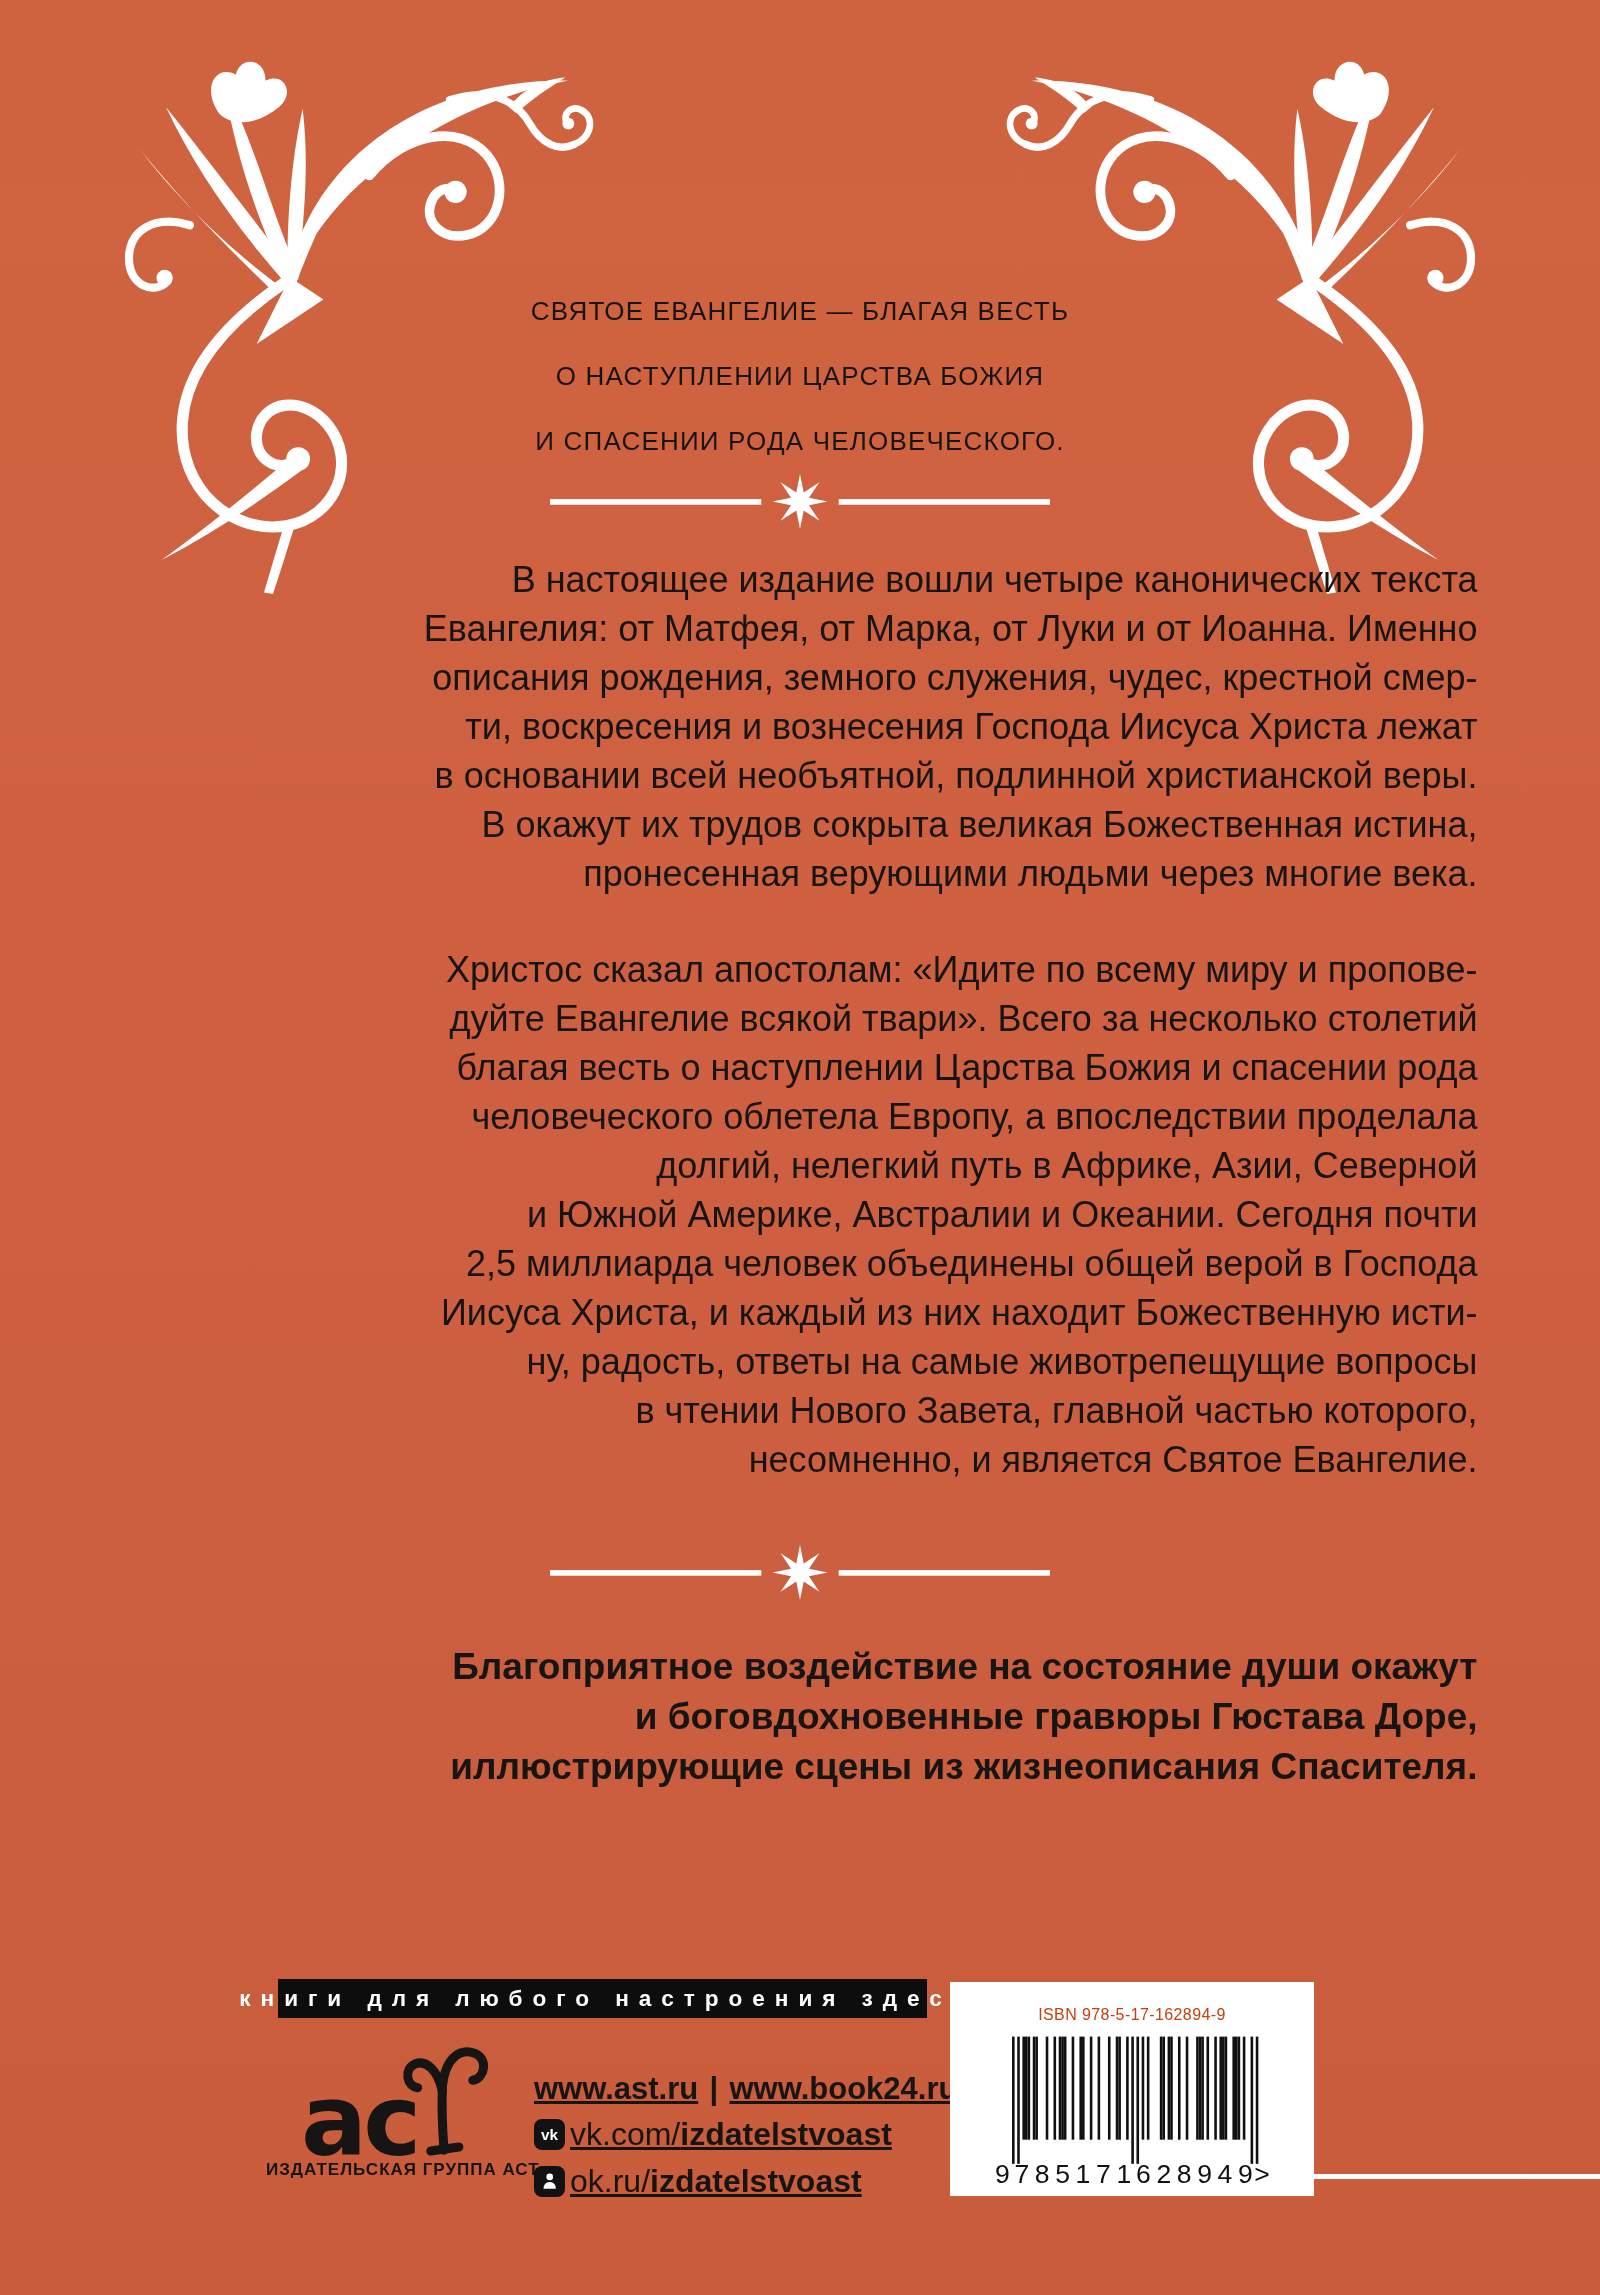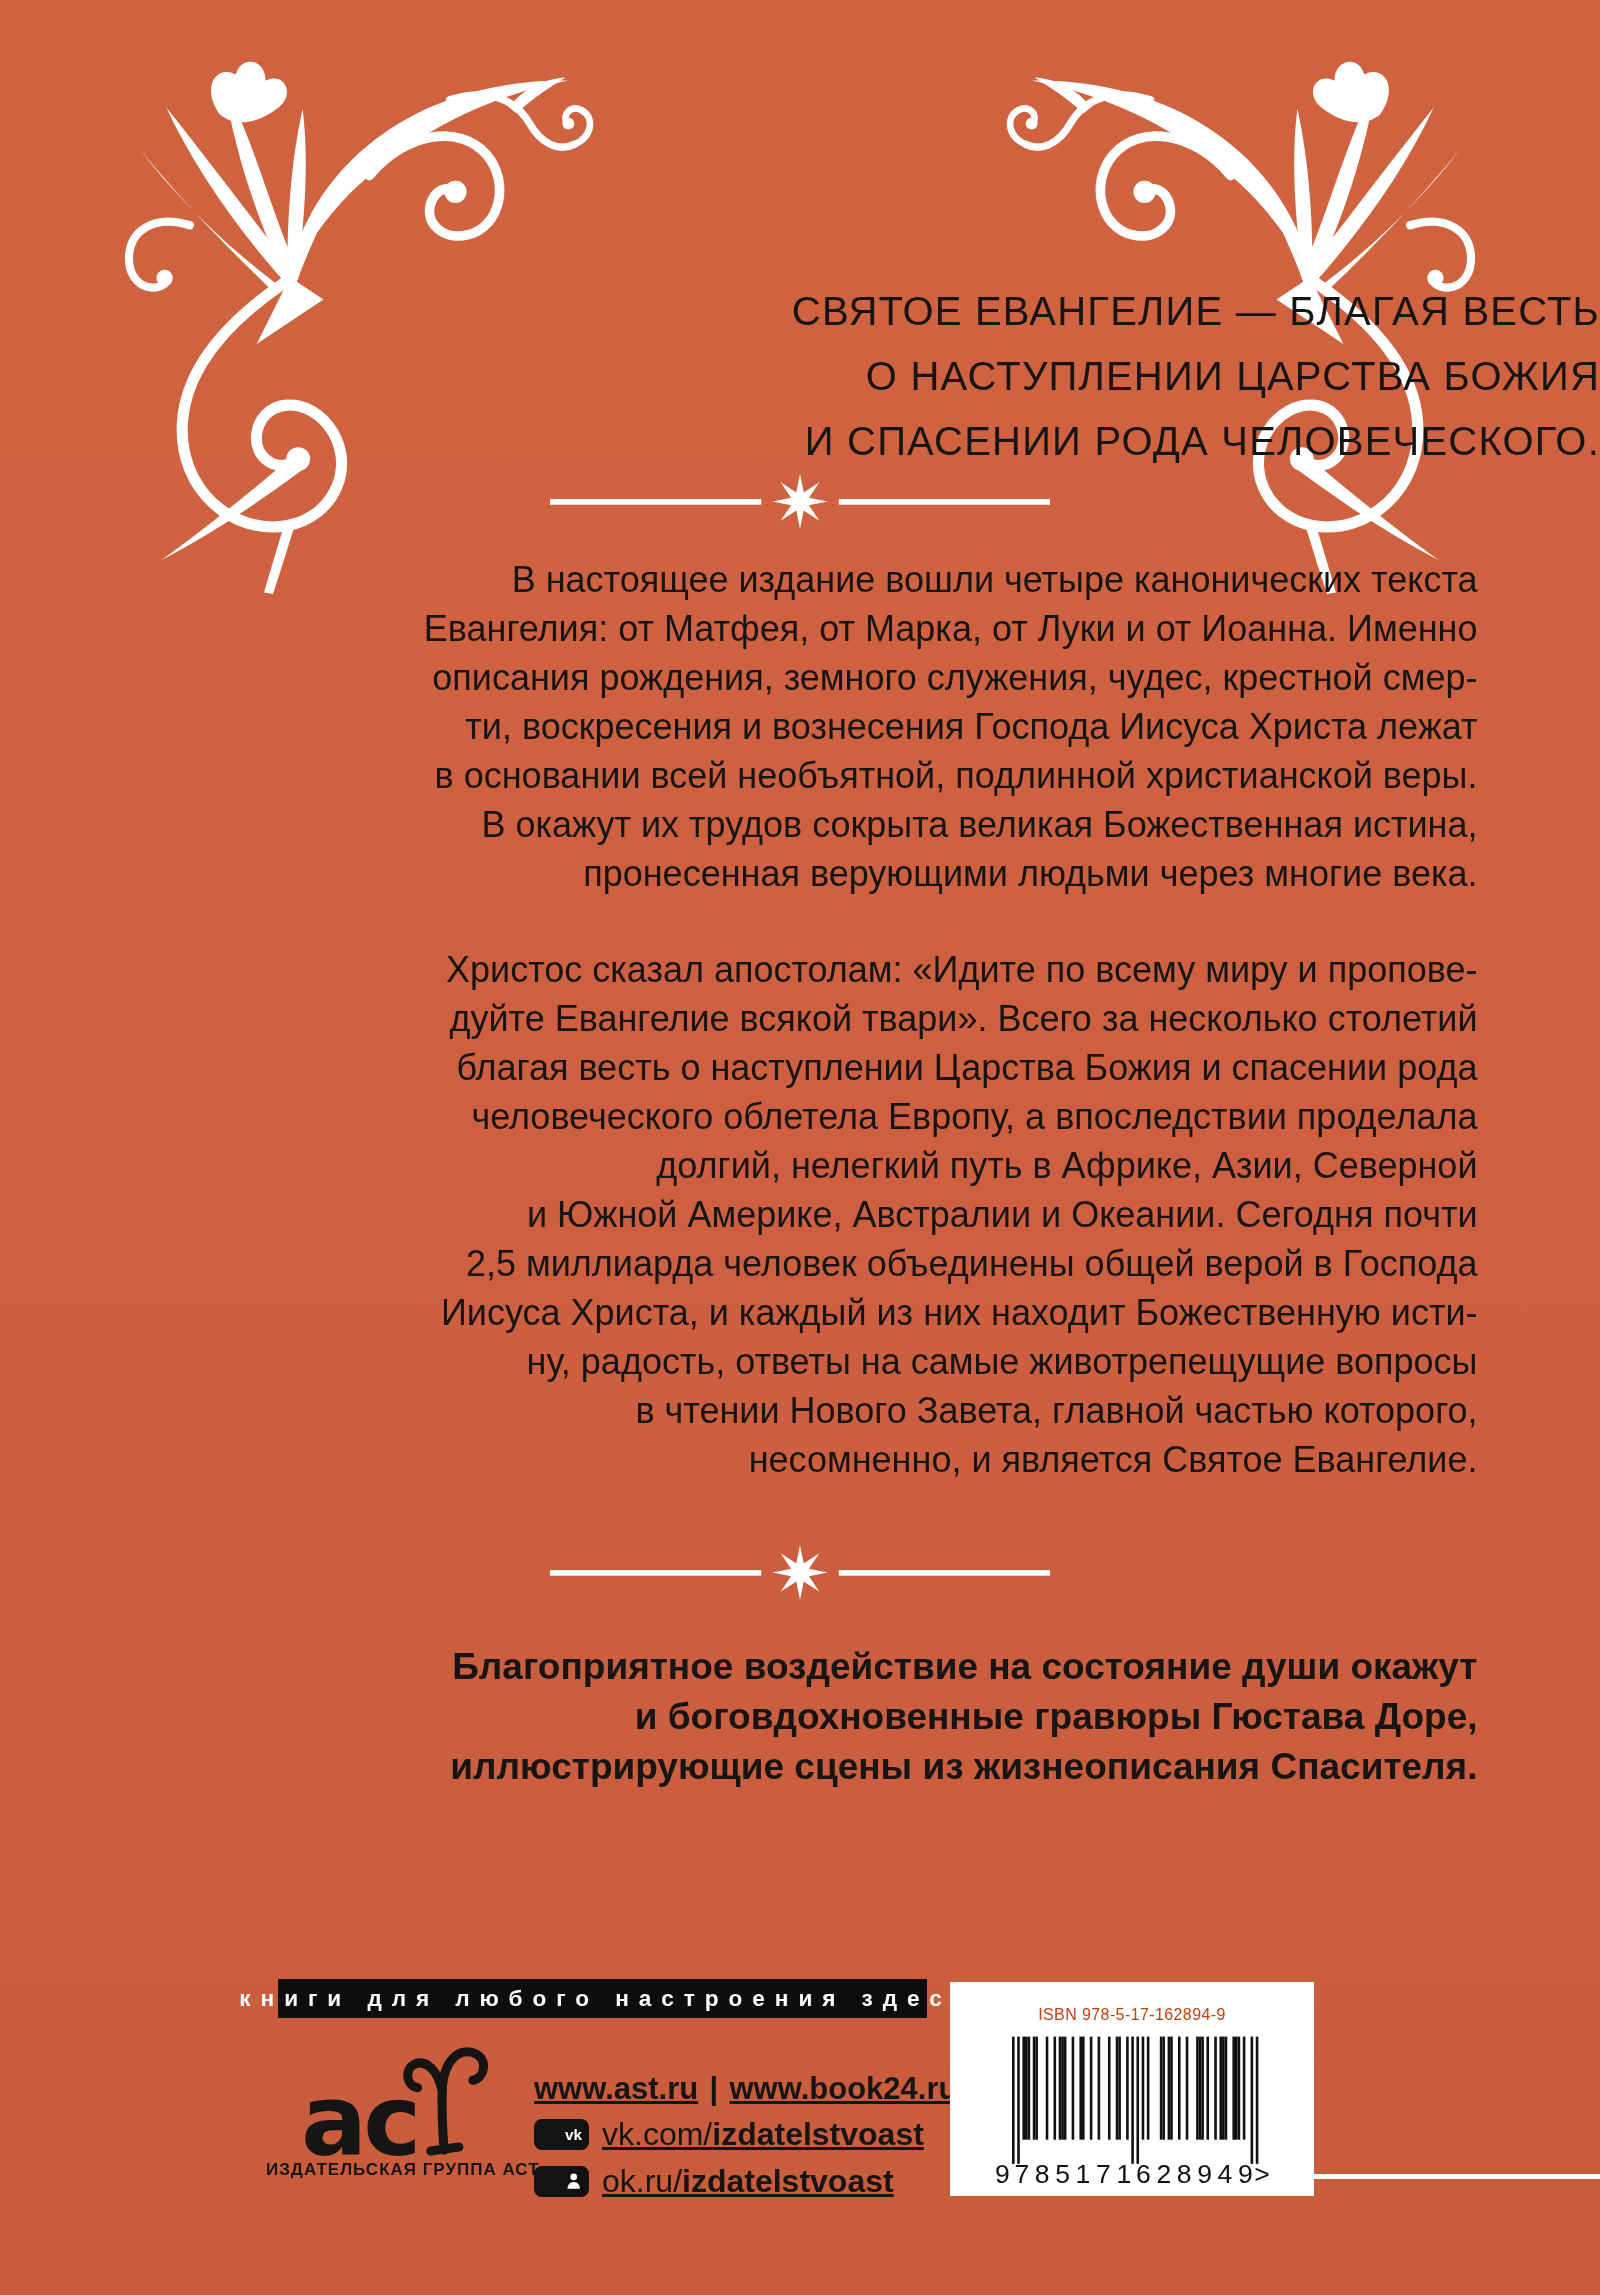--- a/index.html
+++ b/index.html
@@ -9,21 +9,21 @@
     background:linear-gradient(180deg,#d0633f 0%, #ce6041 50%, #c85c3b 100%);
     font-family:"Liberation Sans", sans-serif;
     overflow:hidden;
     color:#171513;
   }
   .ornament{position:absolute;top:34px;width:564px;height:568px;}
   .ornament.left{left:34px;}
   .ornament.right{right:34px;transform:scaleX(-1);}
   .heading{
     position:absolute;top:279px;left:0;width:100%;
-    text-align:right;font-size:40px;line-height:65px;
+    text-align:center;font-size:26px;line-height:65px;
     letter-spacing:1.2px;font-weight:400;color:#171513;
   }
   .heading div{white-space:nowrap;}
   .divider{position:absolute;left:50%;transform:translateX(-50%);width:500px;height:65px;}
   .divider.d1{top:469px;}
   .divider.d2{top:1540px;}
   .para{
     position:absolute;left:50%;transform:translateX(-50%);
     width:1355px;text-align:right;font-size:36px;color:#171513;
   }
@@ -50,21 +50,21 @@
     font-size:17px;font-weight:600;letter-spacing:1px;color:#171513;white-space:nowrap;
   }
   .links{position:absolute;left:534px;top:2071px;width:500px;}
   .links .row{display:flex;align-items:center;height:35px;margin-bottom:11.3px;white-space:nowrap;text-decoration:underline;}
   .links .row.sites{font-size:31px;font-weight:700;letter-spacing:0;}
   .links .row.social{font-size:32px;font-weight:400;}
   .links .bold{font-weight:700;}
   .soc-icon{
     width:31px;height:31px;border-radius:8px;background:#121212;
     display:inline-flex;align-items:center;justify-content:center;
-    margin-right:13px;flex:0 0 auto;padding-left:24px;
+    margin-right:5px;flex:0 0 auto;
   }
   .soc-icon span{color:#fff;font-size:15.3px;font-weight:700;letter-spacing:0;text-indent:0;}
   .sep{padding:0 11.3px;}
   .barcode-box{position:absolute;left:950px;top:1982px;width:364px;height:214px;background:#ffffff;}
   .isbn{
     position:absolute;top:24px;left:0;width:100%;text-align:center;
     font-size:16px;color:#c2410c;letter-spacing:0.4px;white-space:nowrap;
   }
   .barcode-svg{position:absolute;left:50%;transform:translateX(-50%);top:53px;}
   .edge-line{position:absolute;left:1314px;top:2174px;width:290px;height:4.8px;background:#ffffff;}

